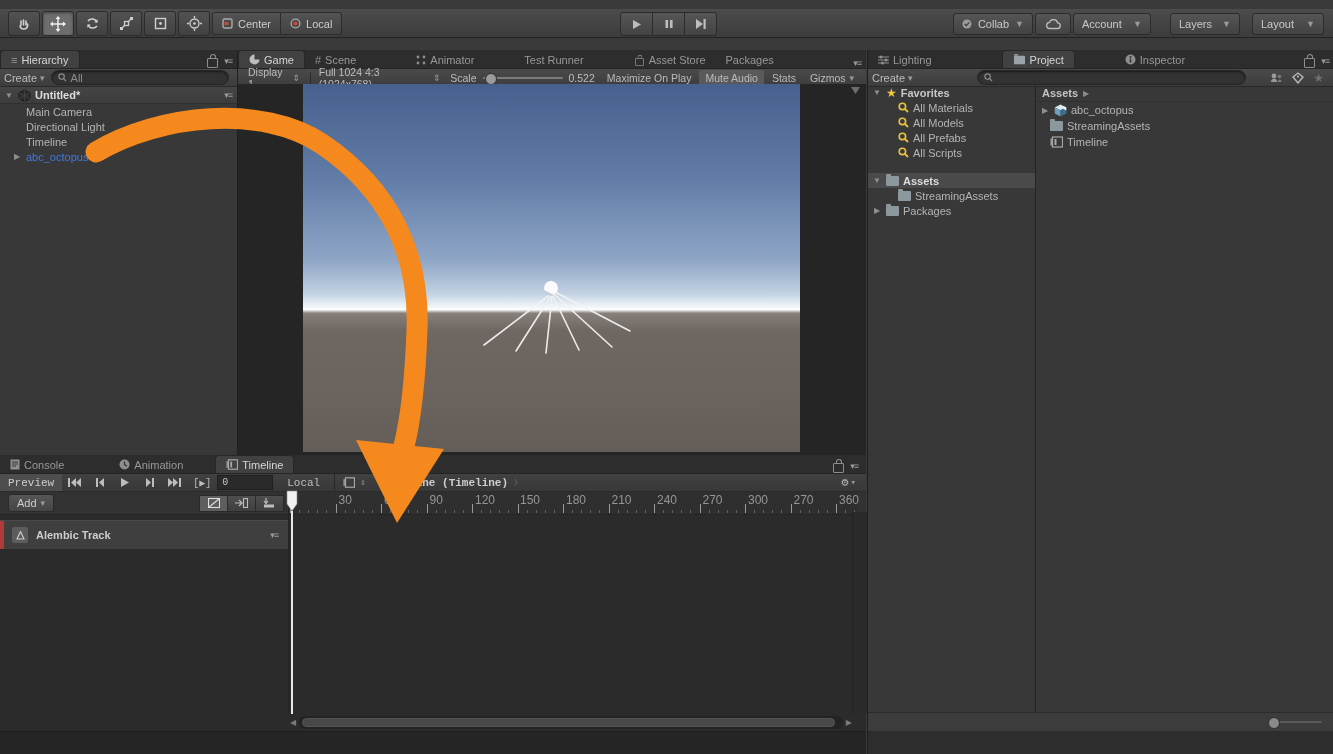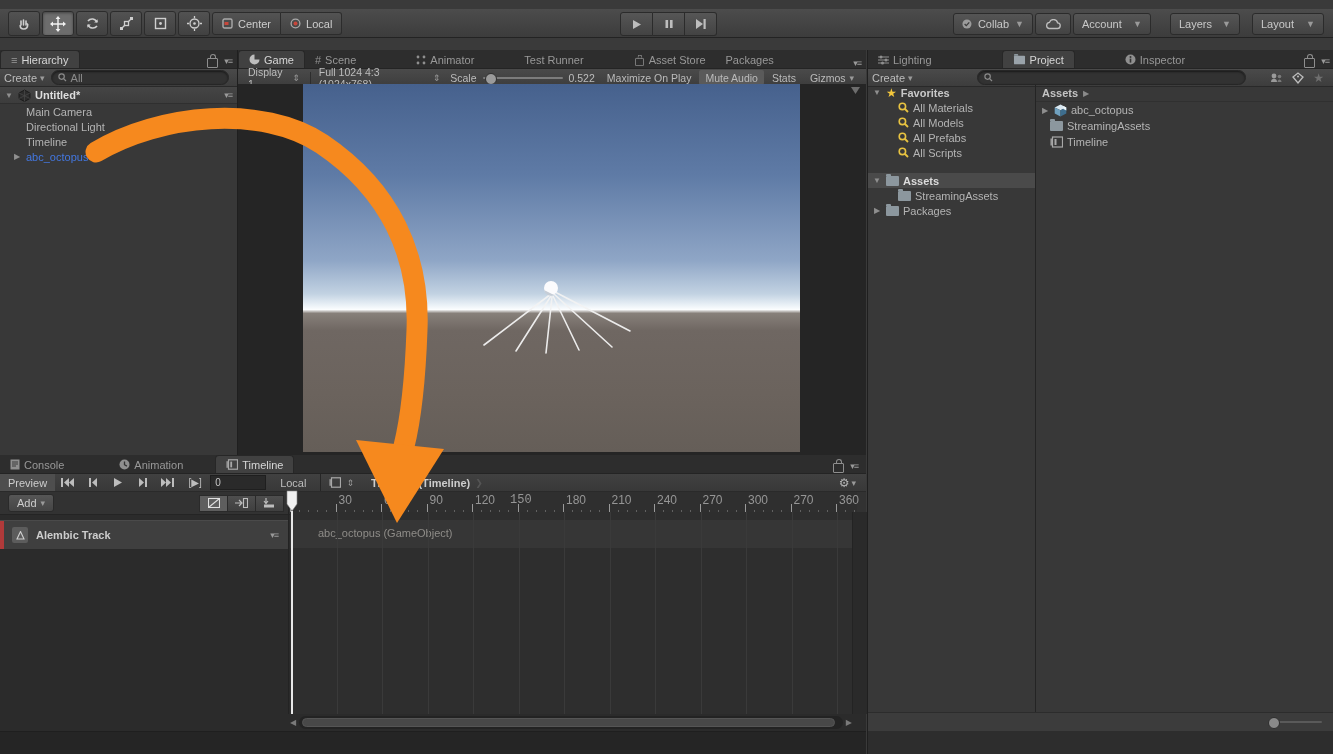--- a/index.html
+++ b/index.html
@@ -517,21 +517,21 @@
             <rect x="4.3" y="2.6" width="1.8" height="5.8" fill="#a8a8a8"></rect>
           </svg>
         <span>Timeline</span>
       </div>
       <div style="margin-left:auto;display:flex;align-items:center;gap:6px;padding-right:8px;">
         <div class="lockicon"></div>
         <span class="panelmenu">▾≡</span>
       </div>
     </div>
 
-    <div class="row" style="height:17px;background:linear-gradient(#414141,#383838);border-bottom:1px solid #2a2a2a;">
+    <div class="row" style="height:17px;background:linear-gradient(#414141,#383838);border-bottom:1px solid #2a2a2a;font-family:Liberation Mono, monospace;">
       <div style="height:17px;display:flex;align-items:center;background:#4e4e4e;padding:0 8px;color:#cdcdcd;">
         <span>Preview</span>
       </div>
       <div class="transportbtn">
         <svg width="13" height="9" viewBox="0 0 13 9">
             <rect x="0" y="0" width="2" height="9" fill="#bdbdbd"></rect>
             <path d="M8 0L3 4.5 8 9z" fill="#bdbdbd"></path>
             <path d="M13 0L8 4.5l5 4.5z" fill="#bdbdbd"></path>
           </svg>
       </div>
@@ -636,21 +636,21 @@
           <div class="rtick" style="left: 155.7px; height: 3.5px; background: rgb(97, 97, 97);"></div>
           <div class="rtick" style="left: 164.8px; height: 3.5px; background: rgb(97, 97, 97);"></div>
           <div class="rtick" style="left: 173.9px; height: 3.5px; background: rgb(97, 97, 97);"></div>
           <div class="rtick" style="left: 183px; height: 9px; background: rgb(154, 154, 154);"></div>
           <div class="rlabel" style="left: 186px;">120</div>
           <div class="rtick" style="left: 192.1px; height: 3.5px; background: rgb(97, 97, 97);"></div>
           <div class="rtick" style="left: 201.2px; height: 3.5px; background: rgb(97, 97, 97);"></div>
           <div class="rtick" style="left: 210.3px; height: 3.5px; background: rgb(97, 97, 97);"></div>
           <div class="rtick" style="left: 219.4px; height: 3.5px; background: rgb(97, 97, 97);"></div>
           <div class="rtick" style="left: 228.5px; height: 9px; background: rgb(154, 154, 154);"></div>
-          <div class="rlabel" style="left: 221px; font-family: Liberation Mono, monospace;">150</div>
+          <div class="rlabel" style="left: 231px;">150</div>
           <div class="rtick" style="left: 237.6px; height: 3.5px; background: rgb(97, 97, 97);"></div>
           <div class="rtick" style="left: 246.7px; height: 3.5px; background: rgb(97, 97, 97);"></div>
           <div class="rtick" style="left: 255.8px; height: 3.5px; background: rgb(97, 97, 97);"></div>
           <div class="rtick" style="left: 264.9px; height: 3.5px; background: rgb(97, 97, 97);"></div>
           <div class="rtick" style="left: 274px; height: 9px; background: rgb(154, 154, 154);"></div>
           <div class="rlabel" style="left: 277px;">180</div>
           <div class="rtick" style="left: 283.1px; height: 3.5px; background: rgb(97, 97, 97);"></div>
           <div class="rtick" style="left: 292.2px; height: 3.5px; background: rgb(97, 97, 97);"></div>
           <div class="rtick" style="left: 301.3px; height: 3.5px; background: rgb(97, 97, 97);"></div>
           <div class="rtick" style="left: 310.4px; height: 3.5px; background: rgb(97, 97, 97);"></div>
@@ -699,39 +699,20 @@
           <div style="width:16px;height:16px;margin-left:8px;border-radius:2px;background:#5c5c5c;display:flex;align-items:center;justify-content:center;">
             <svg width="9" height="9" viewBox="0 0 9 9">
                 <path d="M4.5 0.5L8 8H1z" fill="none" stroke="#cfcfcf" stroke-width="1.1"></path>
               </svg>
           </div>
           <span style="margin-left:8px;font-weight:bold;color:#cdcdcd;">Alembic Track</span>
           <span class="panelmenu" style="margin-left:auto;padding-right:10px;">▾≡</span>
         </div>
       </div>
 
-      <div class="abs" style="left:290px;top:0;width:562px;height:202px;background:#2e2e2e;overflow:hidden;">
-        <div class="abs" style="left:0;top:8px;width:562px;height:28px;background:#363636;">
-          <span style="position:absolute;left:28px;top:7px;color:#8e8c88;">abc_octopus (GameObject)</span>
-        </div>
-        <div class="abs" style="left:0;top:0;width:562px;height:202px;">
-            <div class="gline" style="left: 46.5px;"></div>
-            <div class="gline" style="left: 92px;"></div>
-            <div class="gline" style="left: 137.5px;"></div>
-            <div class="gline" style="left: 183px;"></div>
-            <div class="gline" style="left: 228.5px;"></div>
-            <div class="gline" style="left: 274px;"></div>
-            <div class="gline" style="left: 319.5px;"></div>
-            <div class="gline" style="left: 365px;"></div>
-            <div class="gline" style="left: 410.5px;"></div>
-            <div class="gline" style="left: 456px;"></div>
-            <div class="gline" style="left: 501.5px;"></div>
-            <div class="gline" style="left: 547px;"></div>
-          </div>
-      </div>
       <div class="abs" style="left:852px;top:0;width:14px;height:202px;background:#2a2a2a;border-left:1px solid #232323;"></div>
     </div>
 
     <div class="abs" style="left:286px;top:35px;width:12px;height:224px;pointer-events:none;z-index:6;">
       <svg width="12" height="224" viewBox="0 0 12 224" style="pointer-events:auto;">
         <path d="M1 1h10v13L6 21 1 14z" fill="#f2f2f2" stroke="#888" stroke-width="0.6"></path>
         <rect x="5" y="21" width="2" height="203" fill="#e8e8e8"></rect>
       </svg>
     </div>
 

